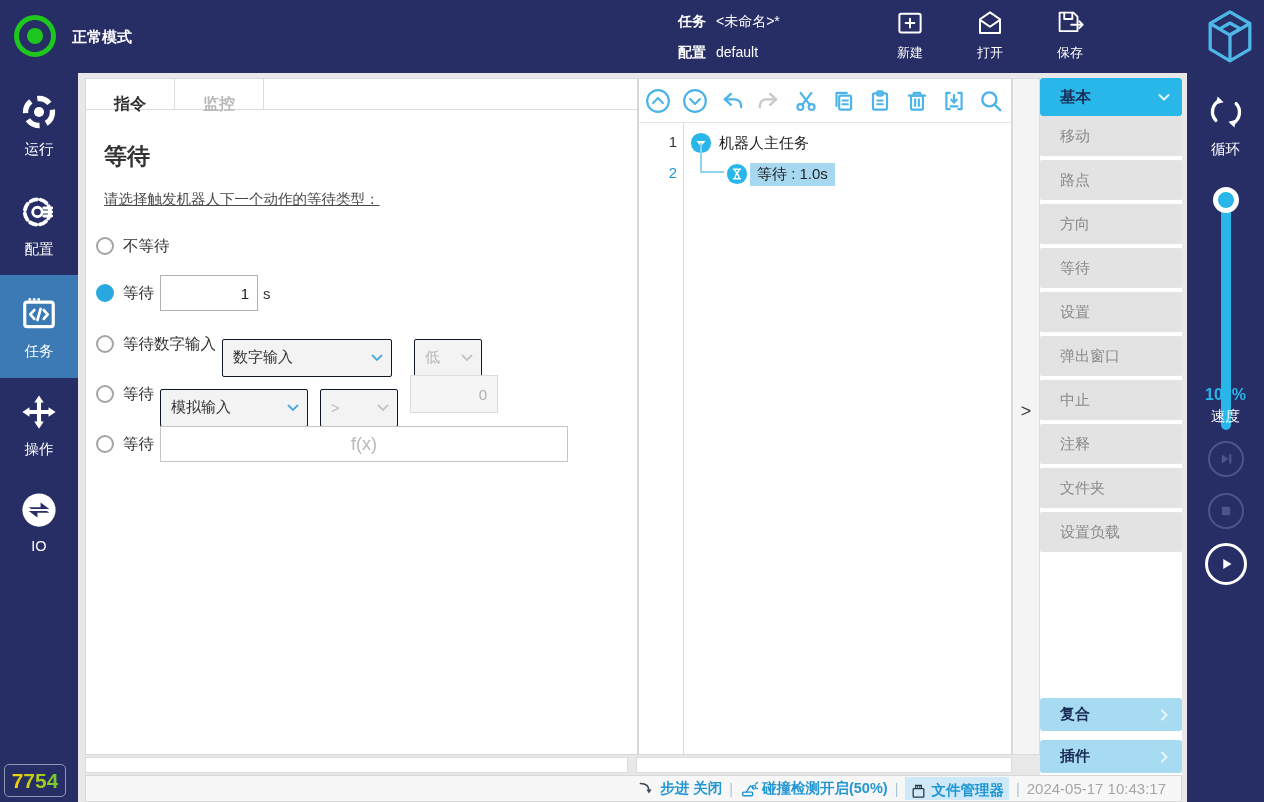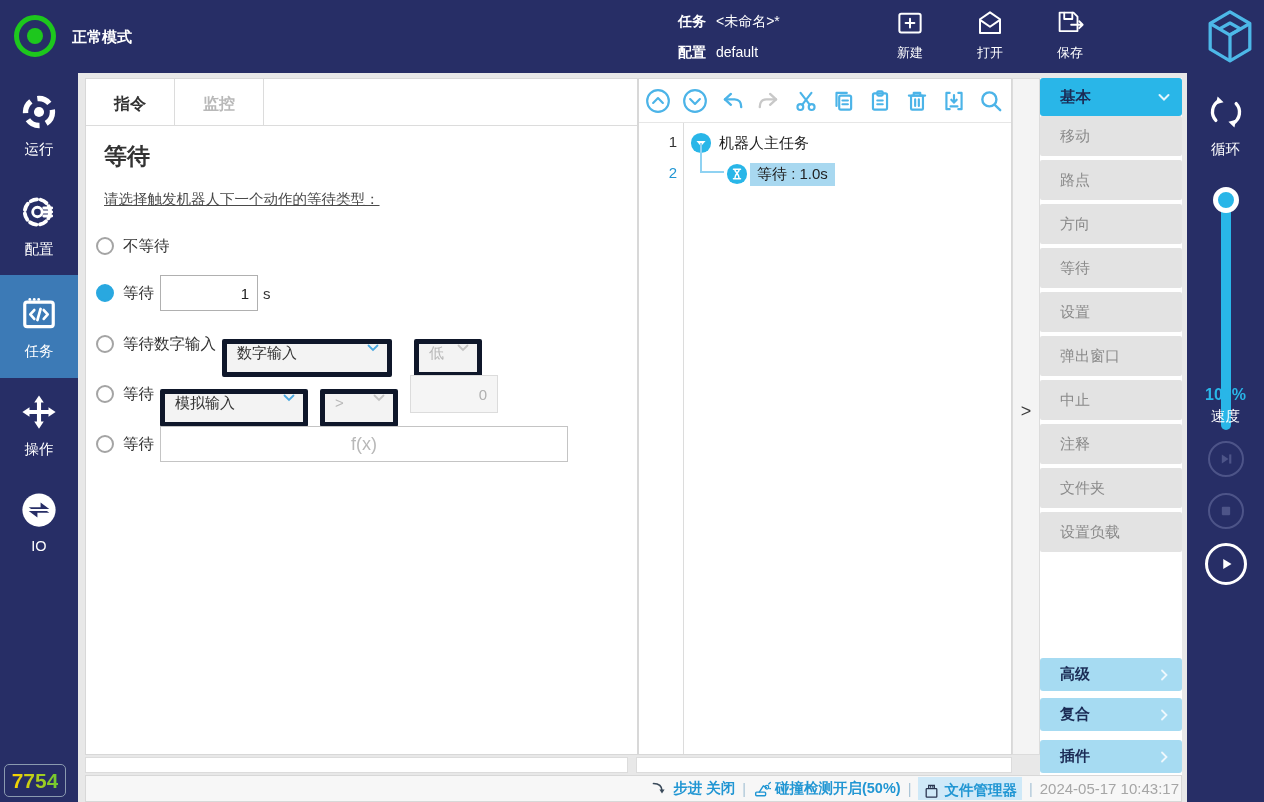--- a/index.html
+++ b/index.html
@@ -32,34 +32,34 @@
   .ls-operate{top:310px;} .ls-io{top:408px;}
   .ls-badge{position:absolute;left:4px;top:691px;width:62px;height:33px;border:1px solid #8a9ab0;border-radius:5px;
     text-align:center;line-height:31px;font-size:21px;font-weight:bold;}
   .badge-text{color:#cad422;}
   @supports ((background-clip:text) or (-webkit-background-clip:text)){
     .badge-text{background:linear-gradient(90deg,#ffd400,#6ec832);-webkit-background-clip:text;background-clip:text;color:transparent;}
   }
 
   
   .form-panel{position:absolute;left:85px;top:78px;width:553px;height:677px;background:#fff;border:1px solid #d8d8d8;}
-  .tabbar{height:47px;border-bottom:1px solid #dcdcdc;display:flex;}
+  .tabbar{height:31px;border-bottom:1px solid #dcdcdc;display:flex;}
   .tab{width:89px;line-height:49px;text-align:center;font-size:16px;font-weight:bold;border-right:1px solid #dcdcdc;cursor:pointer;}
   .tab-active{color:#333;}
   .tab-inactive{color:#b8b8b8;}
   .fp-title{position:absolute;left:18px;top:62px;font-size:23px;font-weight:bold;color:#333;}
   .fp-sub{position:absolute;left:18px;top:111px;font-size:14.5px;color:#4a4a4a;text-decoration:underline;}
   .opt-row{position:absolute;left:10px;height:40px;display:flex;align-items:center;white-space:nowrap;}
   .row-1{top:147px;} .row-2{top:194px;} .row-3{top:245px;} .row-4{top:295px;} .row-5{top:345px;}
   .radio{width:18px;height:18px;border-radius:50%;border:2px solid #a4a4a4;background:#fff;margin-right:9px;flex:none;cursor:pointer;}
   .radio-sel{background:#29a8e0;border-color:#29a8e0;}
   .opt-label{font-size:15.5px;color:#333;margin-right:6px;}
   .num-input{width:98px;height:36px;border:1px solid #b0b0b0;text-align:right;padding:0 8px;font-size:15px;color:#222;font-family:inherit;background:#fff;}
   .unit{font-size:15px;color:#333;margin-left:5px;}
-  .dropdown{height:38px;background:#f3f3f3;border:5px solid #0f172a;border-radius:2px;display:flex;align-items:flex-start;cursor:pointer;flex:none;margin-top:27px;}
+  .dropdown{height:38px;background:#f3f3f3;border:1px solid #0f172a;border-radius:2px;display:flex;align-items:center;cursor:pointer;flex:none;margin-top:27px;}
   .dd-label{flex:1;padding-left:10px;font-size:15px;color:#333;}
   .dd-dim{color:#b8b8b8;}
   .dd-caret{width:28px;display:flex;justify-content:center;flex:none;}
   .dd-w170{width:170px;} .dd-w68{width:68px;margin-left:22px;} .dd-w148{width:148px;} .dd-w78{width:78px;margin-left:12px;}
   .dim-input{width:88px;height:38px;margin-left:12px;background:#f5f5f5;border:1px solid #dcdcdc;text-align:right;padding:0 10px;font-size:15px;color:#b0b0b0;font-family:inherit;}
   .fx-input{width:408px;height:36px;border:1px solid #c4c4c4;text-align:center;font-size:18px;color:#333;font-family:inherit;background:#fff;}
   .fx-input::placeholder{color:#b8b8b8;}
 
   
   .tree-panel{position:absolute;left:638px;top:78px;width:374px;height:677px;background:#fff;border:1px solid #d8d8d8;}
@@ -87,21 +87,21 @@
   .ii-0{top:38px;} .ii-1{top:82px;} .ii-2{top:126px;} .ii-3{top:170px;} .ii-4{top:214px;}
   .ii-5{top:258px;} .ii-6{top:302px;} .ii-7{top:346px;} .ii-8{top:390px;} .ii-9{top:434px;}
   .ip-section{position:absolute;left:0;width:142px;height:33px;background:#a6dbf2;border-radius:3px;display:flex;align-items:center;cursor:pointer;}
   .ip-section .ip-txt{padding-left:20px;font-size:15px;font-weight:bold;color:#1b2b55;flex:1;}
   .is-0{top:580px;} .is-1{top:620px;gap:8px;} .is-2{top:662px;}
 
   
   .bottom-strip{position:absolute;top:757px;height:16px;background:#fff;border:1px solid #dcdcdc;}
   .bs-left{left:85px;width:543px;} .bs-right{left:636px;width:376px;}
   .status-bar{position:absolute;left:85px;top:775px;width:1097px;height:27px;background:#f7f7f7;border:1px solid #d8d8d8;
-    display:flex;align-items:center;justify-content:flex-end;gap:7px;padding-right:2px;font-size:14.5px;white-space:nowrap;}
+    display:flex;align-items:center;justify-content:flex-end;gap:7px;padding-right:15px;font-size:14.5px;white-space:nowrap;}
   .sb-group{display:flex;align-items:center;gap:4px;color:#2196d3;font-weight:bold;cursor:pointer;}
   .sb-sep{color:#a9c4d6;font-weight:normal;}
   .sb-chip{display:flex;align-items:flex-end;gap:4px;background:#cfe9f8;height:23px;padding:0 5px;color:#2196d3;font-weight:bold;cursor:pointer;}
   .sb-time{color:#a6a6a6;font-size:15px;font-weight:normal;}
 
   
   .right-sidebar{position:absolute;left:1187px;top:73px;width:77px;height:729px;background:#272e66;}
   .rs-loop{position:absolute;left:0;top:18px;width:100%;text-align:center;cursor:pointer;}
   .rs-loop .lsicon{display:inline-block;width:42px;height:42px;}
   .rs-loop .lslabel{display:block;margin-top:3px;color:#fff;font-size:14.5px;}
@@ -404,28 +404,20 @@
     <div class="ip-item ii-1">路点</div>
     <div class="ip-item ii-2">方向</div>
     <div class="ip-item ii-3">等待</div>
     <div class="ip-item ii-4">设置</div>
     <div class="ip-item ii-5">弹出窗口</div>
     <div class="ip-item ii-6">中止</div>
     <div class="ip-item ii-7">注释</div>
     <div class="ip-item ii-8">文件夹</div>
     <div class="ip-item ii-9">设置负载</div>
 
-    <div class="ip-section is-0">
-      <span class="ip-txt">高级</span>
-      <span class="ip-caret">
-        <svg width="16" height="16" viewBox="0 0 16 16" fill="none" stroke="#eef8fd" stroke-width="1.8" stroke-linecap="round">
-            <path d="M6 3.5 L10.5 8 L6 12.5"></path>
-          </svg>
-      </span>
-    </div>
     <div class="ip-section is-1">
       <span class="ip-txt">复合</span>
       <span class="ip-caret">
         <svg width="16" height="16" viewBox="0 0 16 16" fill="none" stroke="#eef8fd" stroke-width="1.8" stroke-linecap="round">
             <path d="M6 3.5 L10.5 8 L6 12.5"></path>
           </svg>
       </span>
     </div>
     <div class="ip-section is-2">
       <span class="ip-txt">插件</span>

